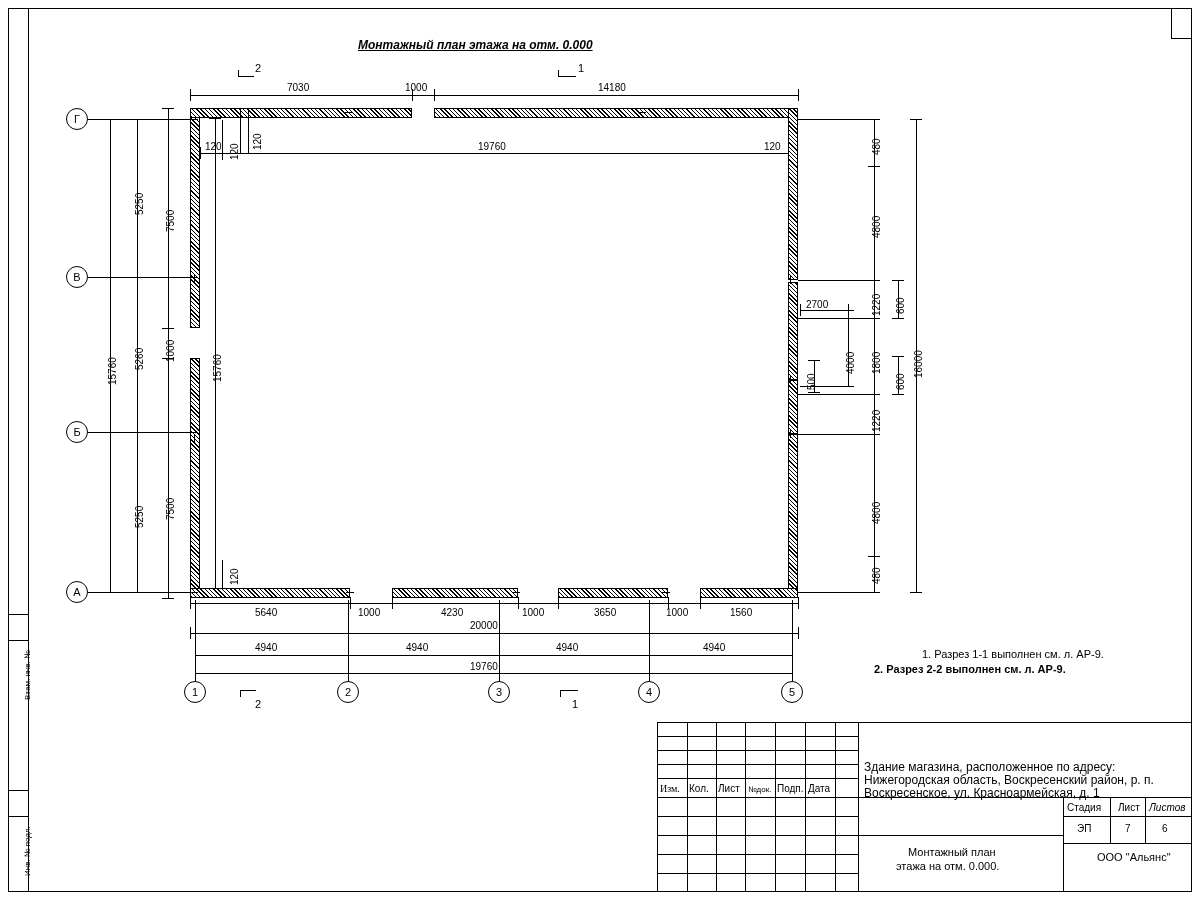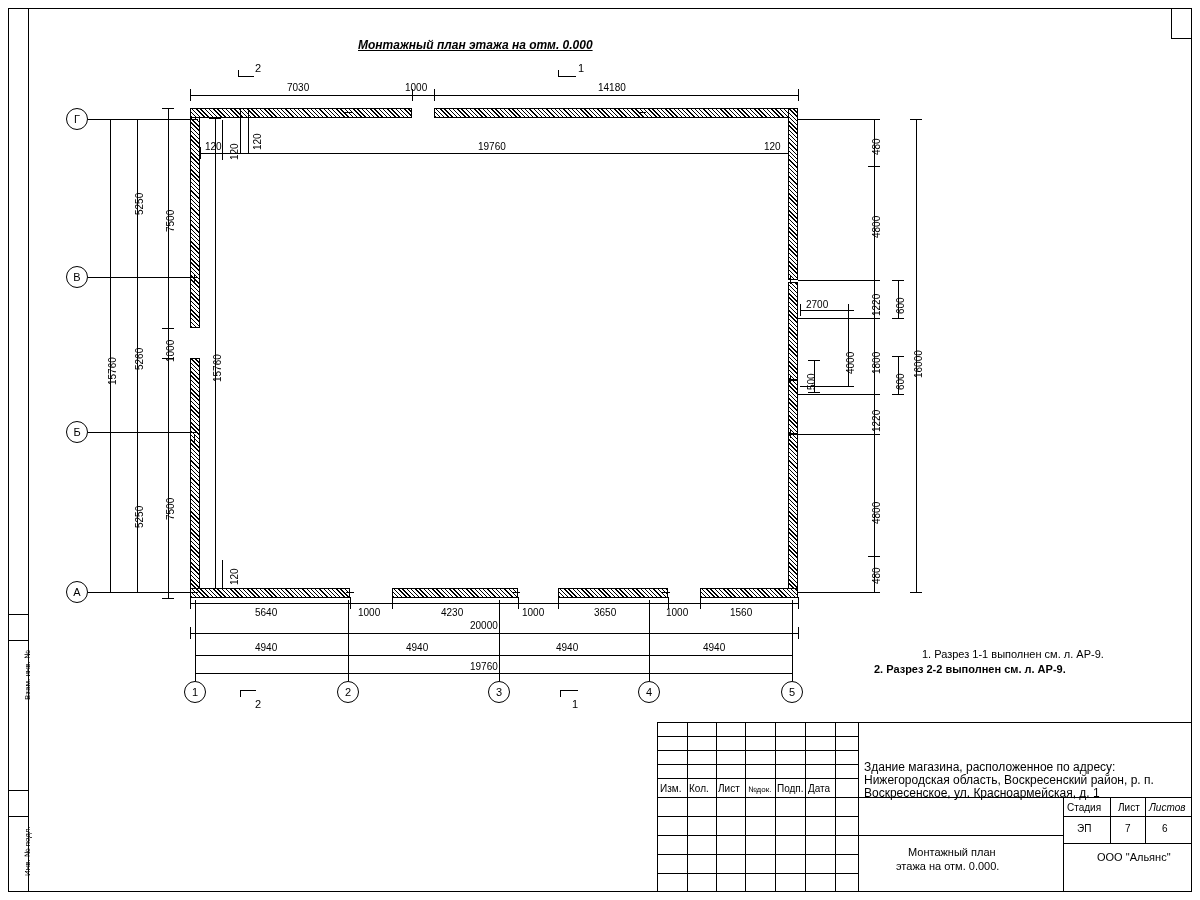--- a/index.html
+++ b/index.html
@@ -326,21 +326,21 @@
   <div class="ln hl" style="left:657px; top:736px; width:201px;"></div>
   <div class="ln hl" style="left:657px; top:750px; width:201px;"></div>
   <div class="ln hl" style="left:657px; top:764px; width:201px;"></div>
   <div class="ln hl" style="left:657px; top:778px; width:201px;"></div>
   <div class="ln hl" style="left:657px; top:797px; width:201px;"></div>
   <div class="ln hl" style="left:657px; top:816px; width:201px;"></div>
   <div class="ln hl" style="left:657px; top:835px; width:201px;"></div>
   <div class="ln hl" style="left:657px; top:854px; width:201px;"></div>
   <div class="ln hl" style="left:657px; top:873px; width:201px;"></div>
 
-  <div class="txt" style="left:660px; top:783px;">Изм.</div>
+  <div class="txt" style="left:660px; top:783px;font-family:Liberation Serif, serif;">Изм.</div>
   <div class="txt" style="left:689px; top:783px;">Кол.</div>
   <div class="txt" style="left:718px; top:783px;">Лист</div>
   <div class="txt xs" style="left:748px; top:784px;">№док.</div>
   <div class="txt" style="left:777px; top:783px;">Подп.</div>
   <div class="txt" style="left:808px; top:783px;">Дата</div>
 
   <div class="ln hl" style="left:858px; top:797px; width:334px;"></div>
   <div class="txt" style="left:864px; top:761px; font-size:12px; line-height:13px; white-space:normal; width:330px;">
     <span>Здание магазина, расположенное по адресу: Нижегородская область, Воскресенский район, р. п. Воскресенское, ул. Красноармейская, д. 1</span>
   </div>

